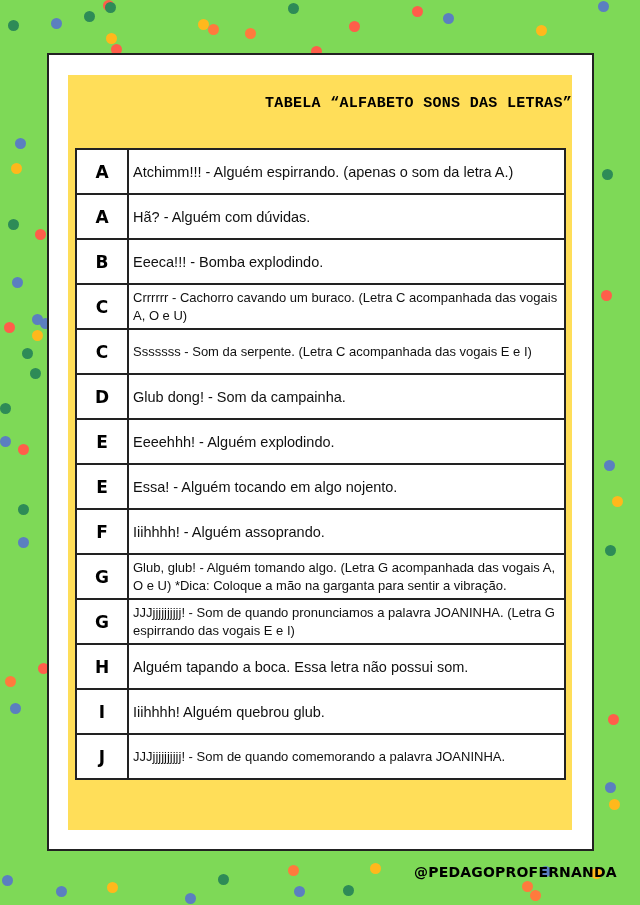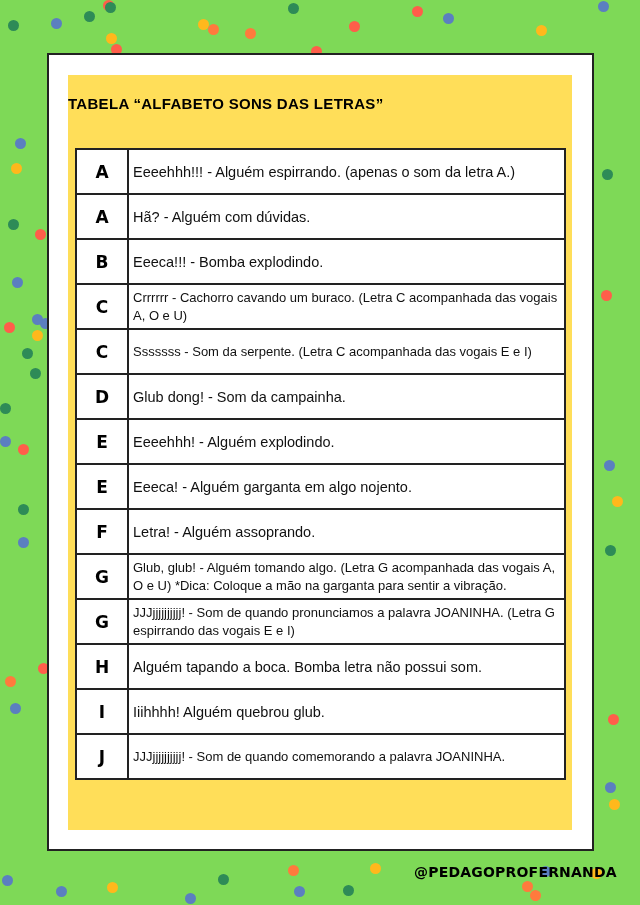--- a/index.html
+++ b/index.html
@@ -11,22 +11,22 @@
   .dot { position: absolute; border-radius: 50%; width: 11px; height: 11px; }
   .card {
     position: absolute; left: 47px; top: 53px; width: 547px; height: 798px;
     background: #ffffff; border: 2px solid #222; box-sizing: border-box;
   }
   .panel {
     position: absolute; left: 68px; top: 75px; width: 504px; height: 755px;
     background: #ffde59;
   }
   .title {
-    position: absolute; left: 0; right: 0; top: 20px; text-align: left;
-    font-family: Liberation Sans, sans-serif; font-weight: bold; font-size: 15px;
+    position: absolute; left: 0; right: 0; top: 20px; text-align: right;
+    font-family: Liberation Mono, monospace; font-weight: bold; font-size: 15px;
     letter-spacing: 0.3px; color: #000;
   }
   table {
     position: absolute; left: 7px; top: 73px; width: 491px;
     border-collapse: collapse; background: #fff;
   }
   td { border: 2px solid #222; height: 43px; padding: 0; }
   td.letter {
     width: 50px; text-align: center; font-weight: bold; font-size: 17px;
     font-family: "DejaVu Sans", sans-serif; color: #000;
@@ -106,21 +106,21 @@
   </div>
 
 <div class="card"></div>
 
 <div class="panel">
   <div class="title">TABELA “ALFABETO SONS DAS LETRAS”</div>
   <table>
     <tbody>
       <tr>
           <td class="letter">A</td>
-          <td class="desc">Eeeehhh!!! - Alguém espirrando. (apenas o som da letra A.)</td>
+          <td class="desc">Atchimm!!! - Alguém espirrando. (apenas o som da letra A.)</td>
         </tr>
       <tr>
           <td class="letter">A</td>
           <td class="desc">Hã? - Alguém com dúvidas.</td>
         </tr>
       <tr>
           <td class="letter">B</td>
           <td class="desc">Eeeca!!!  - Bomba explodindo.</td>
         </tr>
       <tr>
@@ -134,37 +134,37 @@
       <tr>
           <td class="letter">D</td>
           <td class="desc">Glub dong!   - Som da campainha.</td>
         </tr>
       <tr>
           <td class="letter">E</td>
           <td class="desc">Eeeehhh!   - Alguém explodindo.</td>
         </tr>
       <tr>
           <td class="letter">E</td>
-          <td class="desc">Eeeca!  - Alguém garganta em algo nojento.</td>
+          <td class="desc">Essa!  - Alguém tocando em algo nojento.</td>
         </tr>
       <tr>
           <td class="letter">F</td>
-          <td class="desc">Letra!  - Alguém assoprando.</td>
+          <td class="desc">Iiihhhh!  - Alguém assoprando.</td>
         </tr>
       <tr>
           <td class="letter">G</td>
           <td class="desc small">Glub, glub! - Alguém tomando algo. (Letra G acompanhada das vogais A, O e U) *Dica: Coloque a mão na garganta para sentir a vibração.</td>
         </tr>
       <tr>
           <td class="letter">G</td>
           <td class="desc small">JJJjjjjjjjjjj!  - Som de quando pronunciamos a palavra JOANINHA. (Letra G espirrando das vogais E e I)</td>
         </tr>
       <tr>
           <td class="letter">H</td>
-          <td class="desc">Alguém tapando a boca. Bomba letra não possui som.</td>
+          <td class="desc">Alguém tapando a boca. Essa letra não possui som.</td>
         </tr>
       <tr>
           <td class="letter">I</td>
           <td class="desc">Iiihhhh! Alguém quebrou glub.</td>
         </tr>
       <tr>
           <td class="letter">J</td>
           <td class="desc small">JJJjjjjjjjjjj!  - Som de quando comemorando a palavra JOANINHA.</td>
         </tr>
     </tbody>

